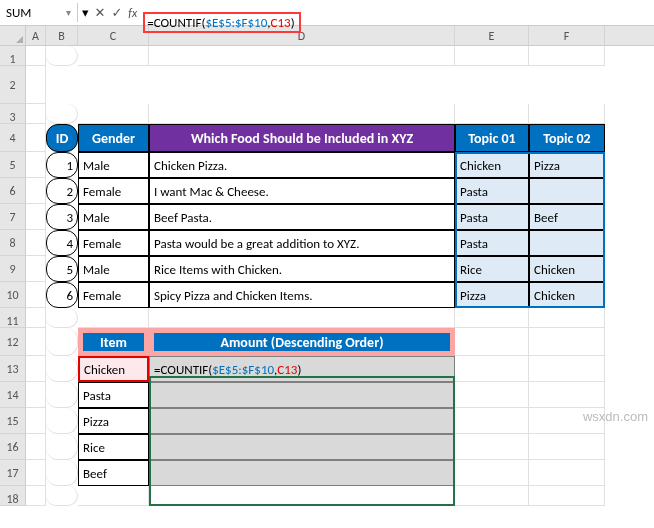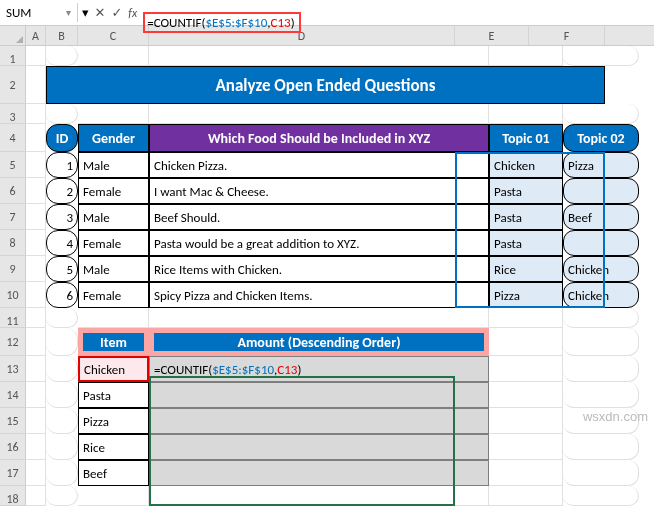--- a/index.html
+++ b/index.html
@@ -119,23 +119,23 @@
       border-bottom: 1px solid #e0e0e0;
       padding: 0 4px;
       display: flex;
       align-items: center;
       overflow: hidden;
       white-space: nowrap;
     }
     .c-A { width: 20px; }
     .c-B { width: 32px; border-radius: 12px; }
     .c-C { width: 71px; }
-    .c-D { width: 340px; }
+    .c-D { width: 306px; }
     .c-E { width: 74px; }
-    .c-F { width: 76px; border-radius: 11px; }
+    .c-F { width: 76px; }
     .row-2 { height: 38px; }
     .title-cell {
       background: #0070c0;
       color: #fff;
       font-weight: bold;
       font-size: 17px;
       justify-content: center;
       border: 1px solid #000;
     }
     .hdr-blue {
@@ -249,23 +249,20 @@
     <div class="cell c-B"></div>
     <div class="cell c-C"></div>
     <div class="cell c-D"></div>
     <div class="cell c-E"></div>
     <div class="cell c-F"></div>
   </div>
 
   <div class="row row-2">
     <div class="row-h" style="line-height:38px">2</div>
     <div class="cell c-A"></div>
-    <div class="cell title-cell" style="width:559px">
-      <span>Analyze Open Ended Questions</span>
-    </div>
   </div>
 
   <div class="row" style="height:20px">
     <div class="row-h">3</div>
     <div class="cell c-A"></div>
     <div class="cell c-B"></div>
     <div class="cell c-C"></div>
     <div class="cell c-D"></div>
     <div class="cell c-E"></div>
     <div class="cell c-F"></div>
@@ -297,21 +294,21 @@
     <div class="cell tbl-cell c-C">Female</div>
     <div class="cell tbl-cell c-D">I want Mac &amp; Cheese.</div>
     <div class="cell topic-cell c-E">Pasta</div>
     <div class="cell topic-cell c-F"></div>
   </div>
   <div class="row">
     <div class="row-h">7</div>
     <div class="cell c-A"></div>
     <div class="cell tbl-cell num c-B">3</div>
     <div class="cell tbl-cell c-C">Male</div>
-    <div class="cell tbl-cell c-D">Beef Should.</div>
+    <div class="cell tbl-cell c-D">Beef Pasta.</div>
     <div class="cell topic-cell c-E">Pasta</div>
     <div class="cell topic-cell c-F">Beef</div>
   </div>
   <div class="row">
     <div class="row-h">8</div>
     <div class="cell c-A"></div>
     <div class="cell tbl-cell num c-B">4</div>
     <div class="cell tbl-cell c-C">Female</div>
     <div class="cell tbl-cell c-D">Pasta would be a great addition to XYZ.</div>
     <div class="cell topic-cell c-E">Pasta</div>

